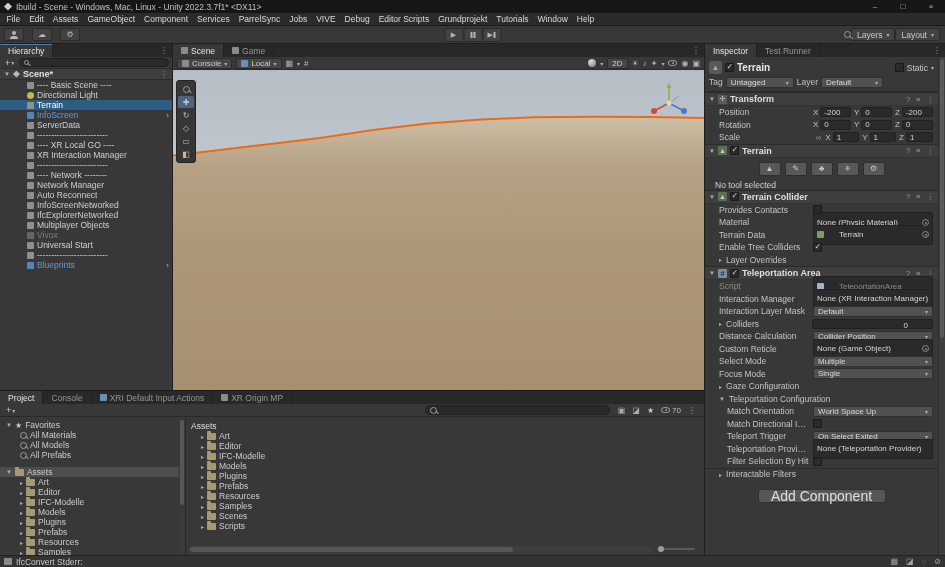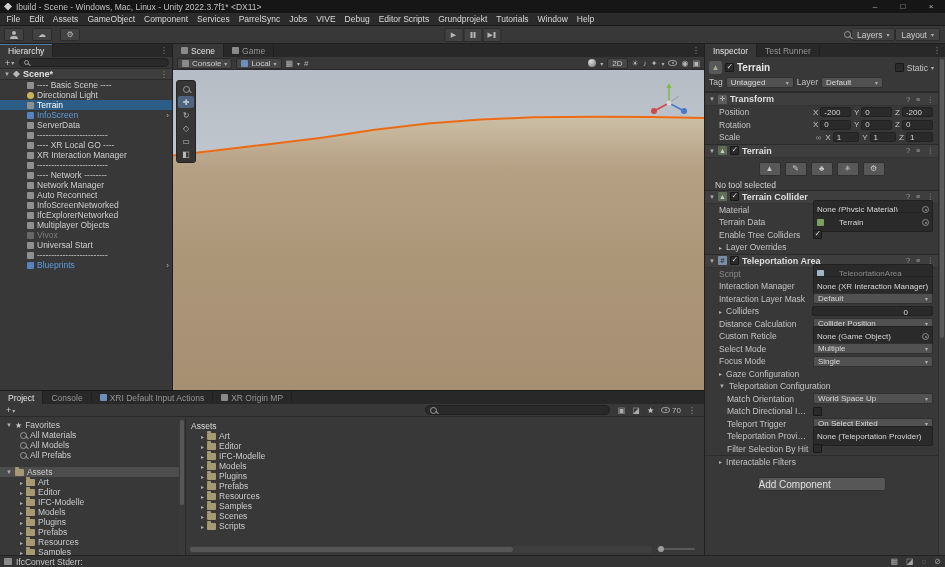--- a/index.html
+++ b/index.html
@@ -118,21 +118,21 @@
   .picker { margin-left:auto; width:7px; height:7px; border:1px solid #8A8A8A; border-radius:50%; position:relative; flex:none; }
   .picker::after { content:""; position:absolute; left:2px; top:2px; width:2px; height:2px; border-radius:50%; background:#8A8A8A; }
   .obj-mini { width:7px; height:7px; border-radius:1px; flex:none; }
   .obj-mini.terr { background:#7B9E62; }
   .obj-mini.script { background:#9FB6C8; }
   .tools-row { display:flex; justify-content:center; gap:4px; padding:4px 0 2px 0; }
   .tool-btn { width:22px; height:14px; background:#585858; border:1px solid #2F2F2F; border-radius:2px; display:flex; align-items:center; justify-content:center; color:#C9C9C9; font-size:8px; }
   .note { padding:2px 0 0 10px; color:#D2D2D2; font-size:8.5px; }
   .note.dim2 { color:#999; padding-bottom:3px; }
   .numfield { flex:1; height:10px; background:#2A2A2A; border:1px solid #212121; border-radius:2px; font-size:8px; color:#D6D6D6; text-align:right; padding:1px 24px 0 3px; }
-  .add-btn { width:128px; height:14px; margin:9px auto 0 auto; background:#575757; border:1px solid #303030; border-radius:3px; line-height:13px; color:#E0E0E0; font-size:10px; }
+  .add-btn { width:128px; height:14px; margin:9px auto 0 auto; background:#575757; border:1px solid #303030; border-radius:3px; text-align:center; line-height:13px; color:#E0E0E0; font-size:14px; }
 
   
   .project { position:absolute; left:0; top:390px; width:704px; height:165px; background:#383838; border-top:1px solid #1A1A1A; overflow:hidden; }
   .p-toolbar { height:13px; border-bottom:1px solid #292929; display:flex; align-items:center; padding:0 4px; gap:4px; }
   .p-search { width:185px; height:10px; background:#2A2A2A; border:1px solid #1F1F1F; border-radius:5px; display:flex; align-items:center; gap:3px; padding:0 4px; margin-left:auto; }
   .p-icons { display:flex; align-items:center; gap:7px; margin-left:4px; margin-right:4px; color:#ABABAB; font-size:8px; }
   .hidden-count { display:flex; align-items:center; gap:2px; color:#BDBDBD; font-size:8px; }
   .p-body { position:absolute; left:0; top:27px; right:0; bottom:0; }
   .p-tree { position:absolute; left:0; top:0; bottom:0; width:186px; border-right:1px solid #292929; overflow:hidden; padding-top:2px; }
   .tree-scroll { position:absolute; right:0; top:0; bottom:0; width:6px; background:#3A3A3A; }
@@ -546,20 +546,24 @@
       <span class="fold">▼</span>
       <span class="cicon t">▲</span>
       <span class="checkbox checked"></span>
       <span class="comp-title">Terrain Collider</span>
       <span class="spacer"></span>
       <span class="hico">?</span>
       <span class="hico">≡</span>
       <span class="hico">⋮</span>
     </div>
     <div class="row">
+        <span class="lbl">Provides Contacts</span>
+        <span class="checkbox"></span>
+      </div>
+    <div class="row">
         <span class="lbl">Material</span>
       <div class="objfield">
           <span>None (Physic Material)</span>
           <span class="picker"></span>
         </div>
       </div>
     <div class="row">
         <span class="lbl">Terrain Data</span>
       <div class="objfield">
           <span class="obj-mini terr"></span>

